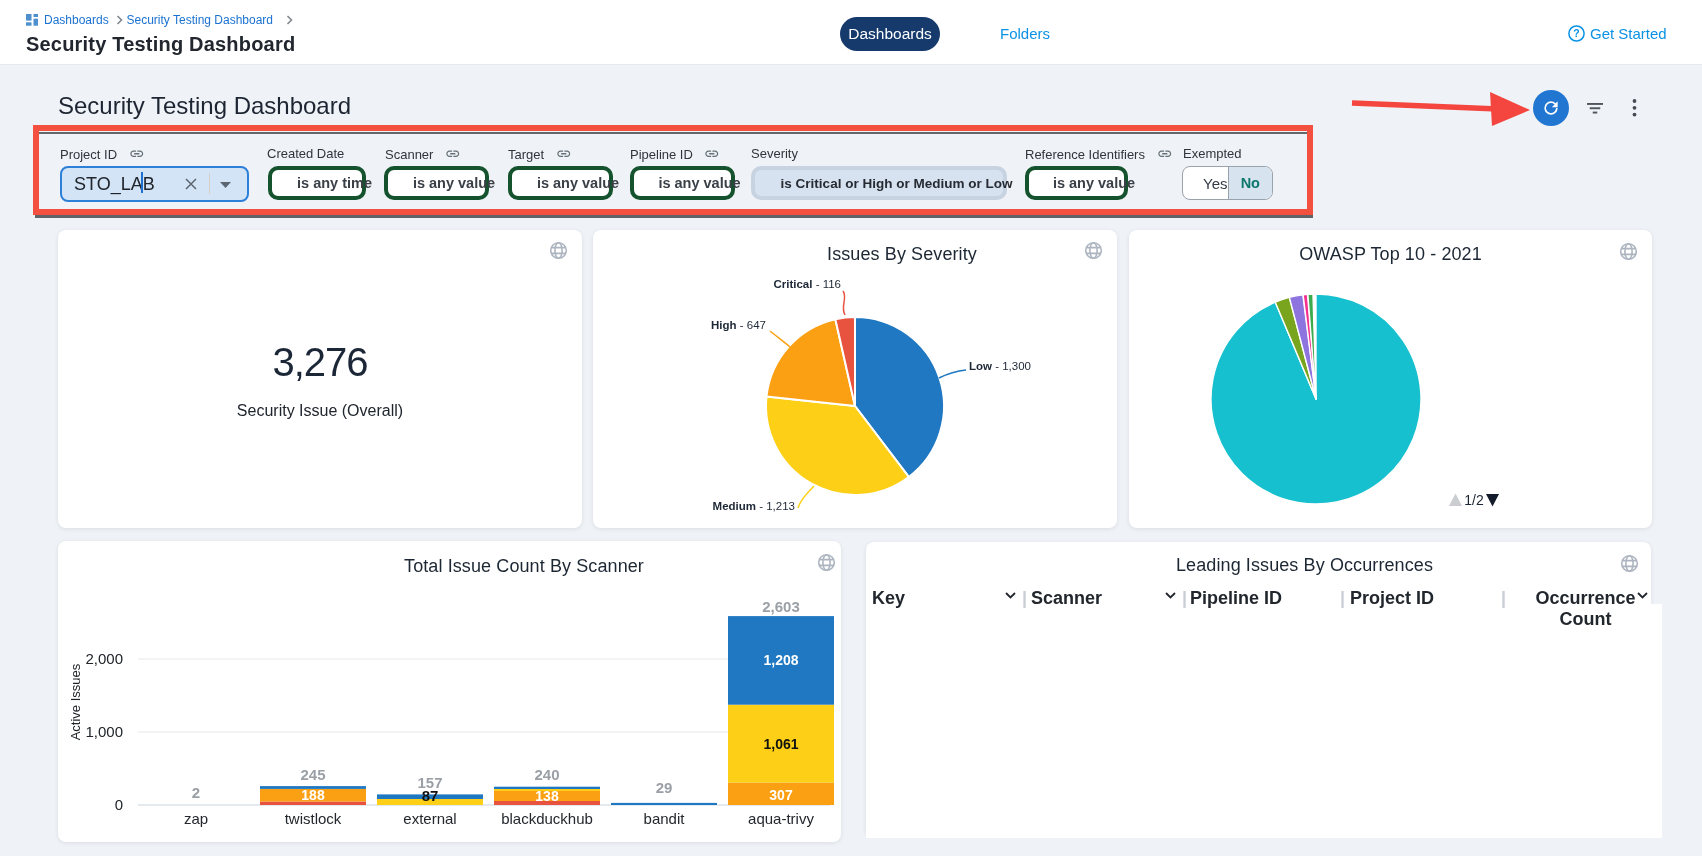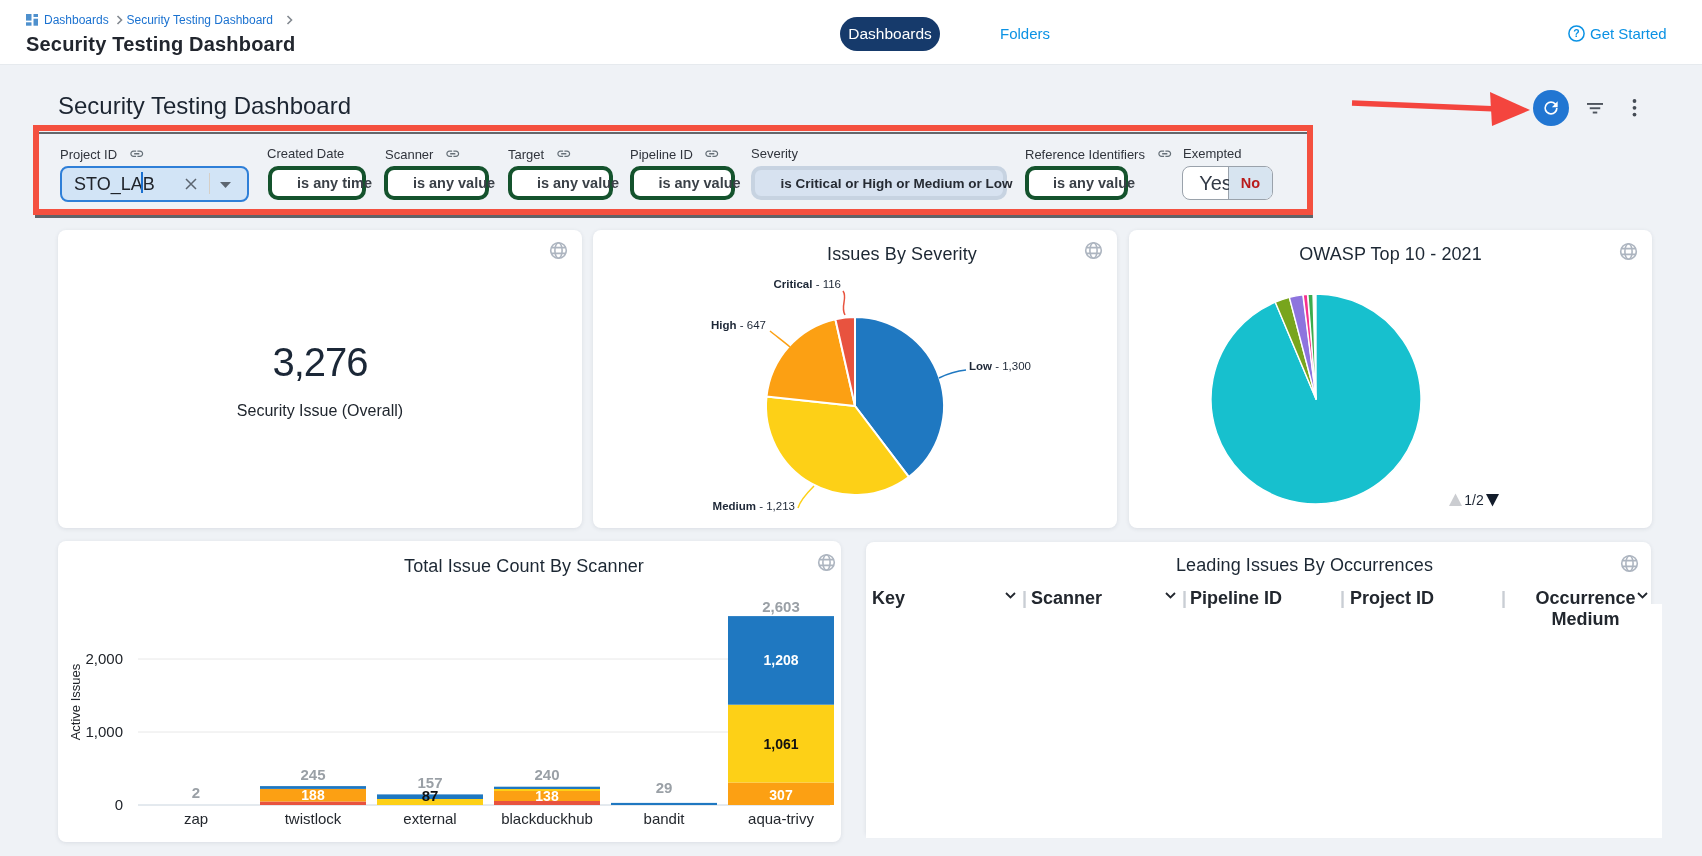--- a/index.html
+++ b/index.html
@@ -100,22 +100,22 @@
   </svg>
 
 <div class="fbtn" style="left:268px;top:166px;width:98px;">is any time</div>
 <div class="fbtn" style="left:384px;top:166px;width:105px;">is any value</div>
 <div class="fbtn" style="left:508px;top:166px;width:105px;">is any value</div>
 <div class="fbtn" style="left:629.5px;top:166px;width:105px;">is any value</div>
 <div class="fbtn" style="left:751px;top:166px;width:256px;background:#d7e2f0;border-color:#c7d3e1;color:#262b33;font-size:13.5px;">is Critical or High or Medium or Low</div>
 <div class="fbtn" style="left:1025px;top:166px;width:103px;">is any value</div>
 
 <div class="abs" style="left:1182px;top:166px;width:91px;height:34px;border:1px solid #9aa2ab;border-radius:8px;background:#fff;overflow:hidden;display:flex;">
-  <div style="width:46px;height:100%;display:flex;align-items:center;justify-content:center;font-size:20px;color:#333b47;border-right:1px solid #9aa2ab;padding-left:20px;">Yes</div>
-  <div style="width:44px;height:100%;display:flex;align-items:center;justify-content:center;font-size:14.5px;font-weight:bold;color:#b91c1c;background:#d7e4f0;">No</div>
+  <div style="width:46px;height:100%;display:flex;align-items:center;justify-content:center;font-size:15px;color:#333b47;border-right:1px solid #9aa2ab;padding-left:20px;">Yes</div>
+  <div style="width:44px;height:100%;display:flex;align-items:center;justify-content:center;font-size:14.5px;font-weight:bold;color:#0f766e;background:#d7e4f0;">No</div>
 </div>
 
 <div class="card" style="left:58px;top:230px;width:524px;height:298px;"></div>
 <div class="abs" style="left:58px;top:340px;width:524px;text-align:center;font-size:40px;color:#1b2737;letter-spacing:-1px;">3,276</div>
 <div class="abs" style="left:58px;top:402px;width:524px;text-align:center;font-size:16px;color:#20262e;">Security Issue (Overall)</div>
 
 <div class="card" style="left:593px;top:230px;width:524px;height:298px;"></div>
 <div class="ctitle" style="left:593px;top:244px;width:524px;margin-left:47px;">Issues By Severity</div>
 <svg class="abs" style="left:593px;top:230px;" width="524" height="298" viewBox="0 0 524 298" id="sevpie">
     <path d="M262,176 L262,87 A89,89 0 0 1 315.7350546800752,246.94747281284458 Z" fill="#1f78c1" stroke="#fff" stroke-width="2" stroke-linejoin="round"></path>
@@ -202,21 +202,21 @@
   <span class="abs" style="left:156px;color:#c9ced4;">|</span>
   <span class="abs" style="left:165px;">Scanner</span>
   <svg class="abs" style="left:299px;top:4px;" width="11" height="7" viewBox="0 0 11 7">
       <path d="M1 1l4.5 4.5L10 1" stroke="#22272e" stroke-width="1.8" fill="none"></path>
     </svg>
   <span class="abs" style="left:316px;color:#c9ced4;">|</span>
   <span class="abs" style="left:324px;">Pipeline ID</span>
   <span class="abs" style="left:474px;color:#c9ced4;">|</span>
   <span class="abs" style="left:484px;">Project ID</span>
   <span class="abs" style="left:635px;color:#c9ced4;">|</span>
-  <span class="abs" style="left:643px;">Occurrence Medium</span>
+  <span class="abs" style="left:643px;">Occurrence Count</span>
   <svg class="abs" style="left:771px;top:4px;" width="11" height="7" viewBox="0 0 11 7">
       <path d="M1 1l4.5 4.5L10 1" stroke="#22272e" stroke-width="1.8" fill="none"></path>
     </svg>
 </div>
 
 <svg class="globe" style="left:548.5px;top:240.5px;" viewBox="0 0 20 20">
     <g stroke="#adb5c0" stroke-width="1.7" fill="none">
       <circle cx="10" cy="10" r="8.2"></circle>
       <ellipse cx="10" cy="10" rx="3.8" ry="8.2"></ellipse>
       <path d="M2.3 7h15.4M2.3 13h15.4"></path>

